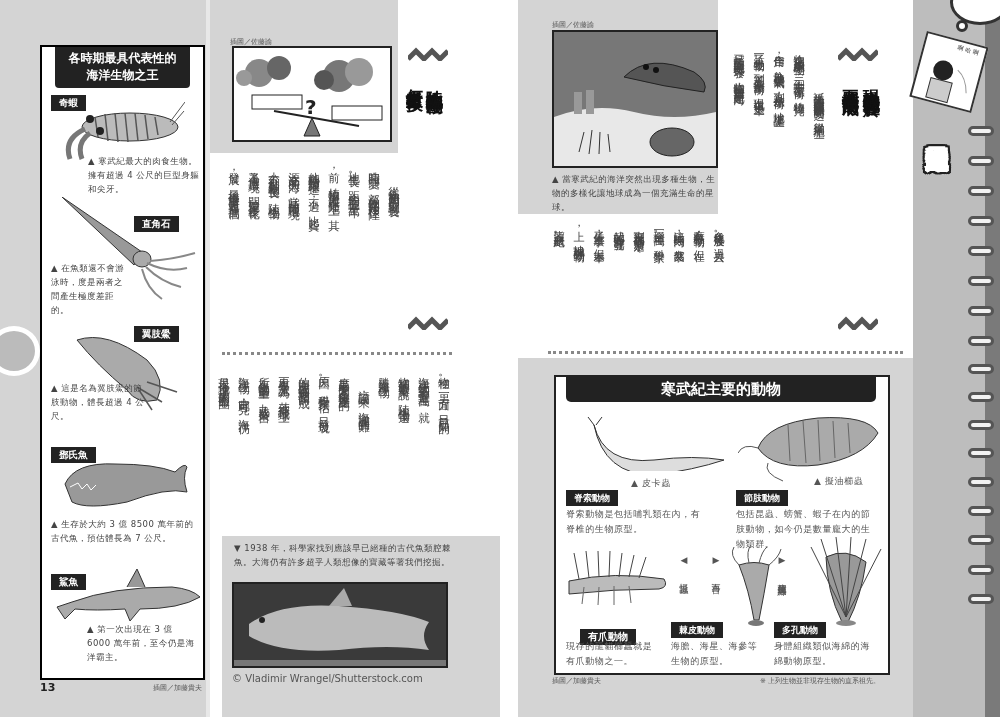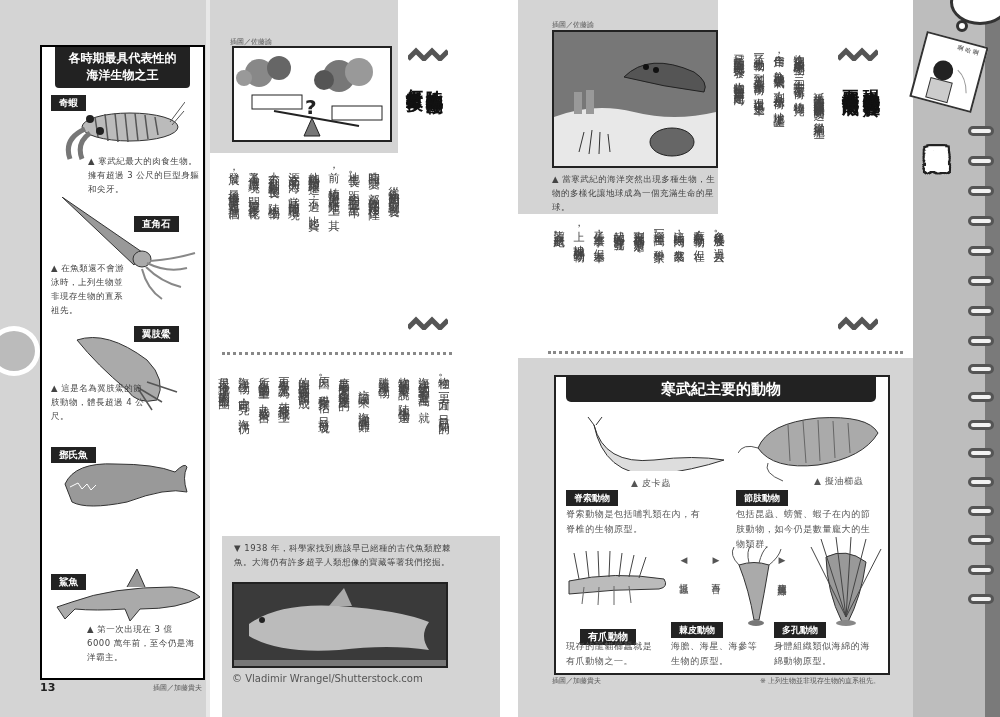--- a/index.html
+++ b/index.html
@@ -70,51 +70,52 @@
           <line x1="65" y1="16" x2="68" y2="45"></line>
           <line x1="75" y1="16" x2="78" y2="44"></line>
           <line x1="85" y1="18" x2="88" y2="42"></line>
           <line x1="95" y1="20" x2="98" y2="38"></line>
       </g>
       <path d="M110 25 l15 -20 M112 28 l12 -14" stroke="#555" fill="none"></path>
       <circle cx="30" cy="22" r="4" fill="#222"></circle>
         <circle cx="40" cy="34" r="4" fill="#222"></circle>
       <path d="M25 32 q-22 10 -15 30 M30 36 q-14 10 -8 26" stroke="#777" stroke-width="5" fill="none"></path>
     </svg>
-    <div class="cap" style="left:46px;top:107px;width:112px;">▲ 寒武紀最大的肉食生物。擁有超過 3 公尺的巨型身軀和尖牙。</div>
+    <div class="cap" style="left:46px;top:107px;width:112px;">▲ 寒武紀最大的肉食生物。擁有超過 4 公尺的巨型身軀和尖牙。</div>
 
     <div class="tag" style="left:92px;top:169px;">直角石</div>
     <svg class="creature" style="left:20px;top:150px;" width="140" height="105">
       <polygon points="0,0 80,55 72,68" fill="#999" stroke="#333"></polygon>
       <ellipse cx="80" cy="62" rx="9" ry="8" fill="#aaa" stroke="#333"></ellipse>
       <g stroke="#888" stroke-width="2" fill="none">
         <path d="M85 66 q20 10 40 5"></path>
           <path d="M84 70 q15 15 35 20"></path>
           <path d="M80 72 q5 20 20 30"></path>
           <path d="M88 64 q25 -2 45 -8"></path>
       </g>
     </svg>
-    <div class="cap" style="left:9px;top:214px;width:80px;">▲ 在魚類還不會游泳時，上列生物並非現存生物的直系祖先。</div>
+    <div class="cap" style="left:9px;top:214px;width:80px;">▲ 在魚類還不會游泳時，度是兩者之間產生極度差距的。</div>
 
     <div class="tag" style="left:92px;top:279px;">翼肢鱟</div>
     <svg class="creature" style="left:25px;top:285px;" width="120" height="80">
       <path d="M10 8 q30 -10 70 20 q20 20 10 40 q-20 5 -30 -10 q-30 -25 -50 -50z" fill="#aaa" stroke="#333"></path>
       <g stroke="#555" stroke-width="1.5">
           <line x1="70" y1="55" x2="95" y2="70"></line>
           <line x1="72" y1="58" x2="85" y2="78"></line>
           <line x1="80" y1="50" x2="110" y2="60"></line>
         </g>
     </svg>
     <div class="cap" style="left:9px;top:334px;width:100px;">▲ 這是名為翼肢鱟的節肢動物，體長超過 4 公尺。</div>
 
     <div class="tag" style="left:9px;top:400px;">鄧氏魚</div>
     <svg class="creature" style="left:18px;top:412px;" width="130" height="50">
       <path d="M5 25 q10 -22 50 -20 q40 0 60 8 q10 -10 12 -5 q-5 10 0 25 q-20 -5 -60 10 q-40 8 -55 0 z" fill="#999" stroke="#333"></path>
       <path d="M10 28 l8 -4 l4 6 l5 -5 l4 6 l5 -5" stroke="#fff" fill="none"></path>
     </svg>
+    <div class="cap" style="left:9px;top:470px;width:150px;">▲ 生存於大約 3 億 8500 萬年前的古代魚，預估體長為 7 公尺。</div>
 
     <div class="tag" style="left:9px;top:527px;">鯊魚</div>
     <svg class="creature" style="left:10px;top:520px;" width="150" height="60">
       <path d="M5 40 l15 -5 q40 -15 100 -15 q20 2 28 10 q-20 12 -60 12 l-10 12 l-5 -12 q-30 2 -50 0 l-10 10 z" fill="#aaa" stroke="#333"></path>
       <path d="M75 20 l10 -18 l8 18" fill="#999" stroke="#333"></path>
     </svg>
     <div class="cap" style="left:45px;top:575px;width:112px;">▲ 第一次出現在 3 億 6000 萬年前，至今仍是海洋霸主。</div>
   </div>
   <div class="credit" style="left:153px;top:683px;">插圖／加藤貴夫</div>
   <div class="pnum" style="left:40px;top:681px;">13</div>

